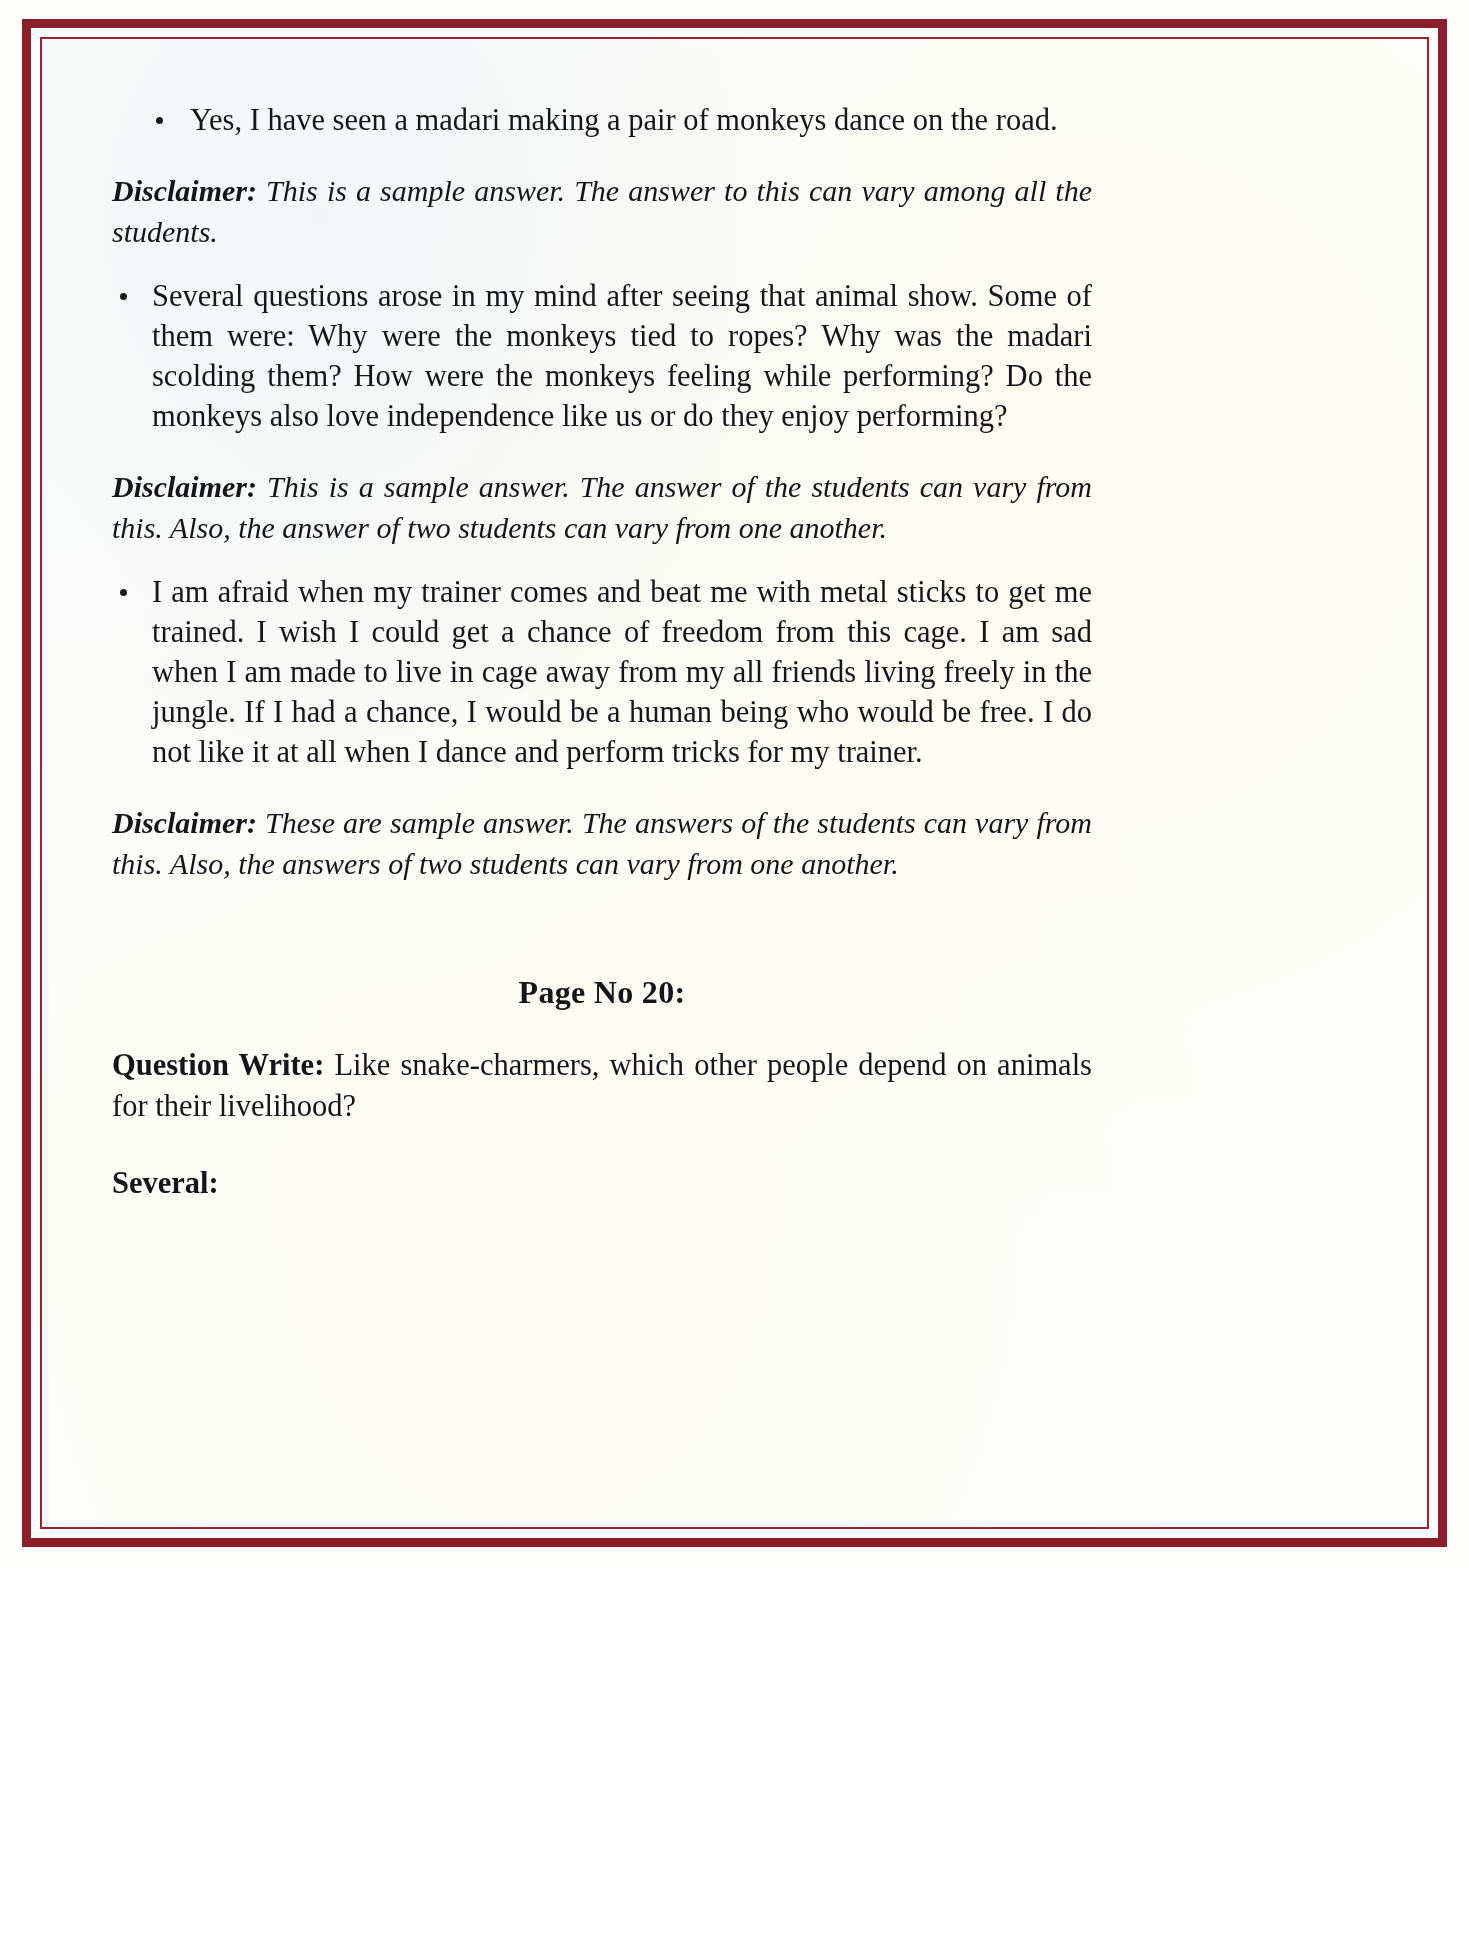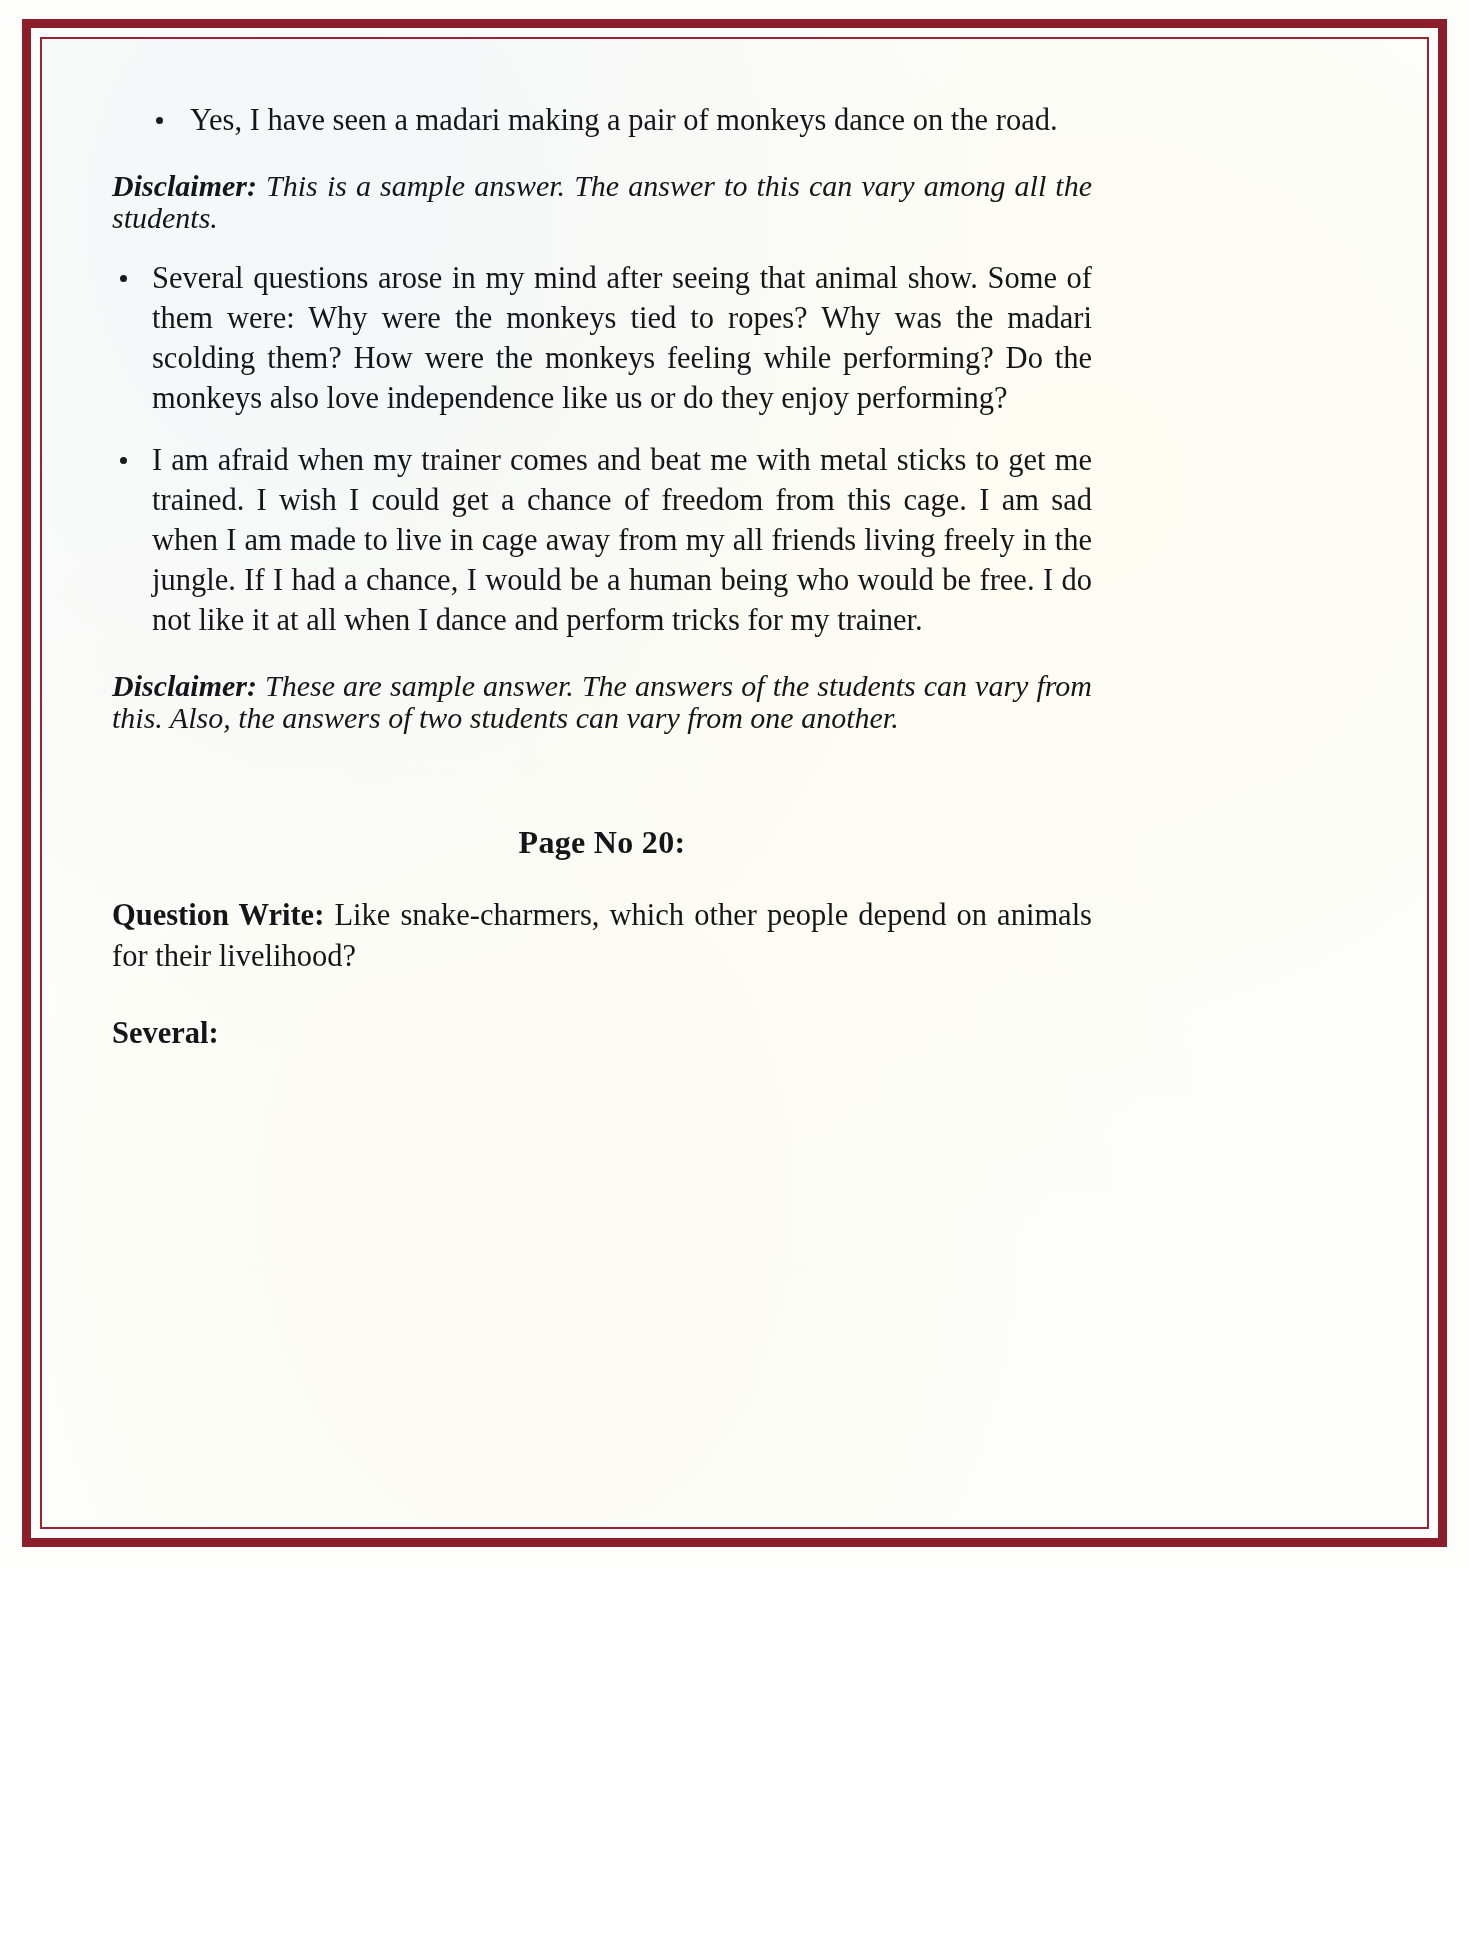--- a/index.html
+++ b/index.html
@@ -92,21 +92,21 @@
     padding-left: 78px;
     margin-bottom: 26px;
   }
   .bullet-first .bullet-dot {
     left: 44px;
   }
 
   
   .disclaimer {
     font-size: 30px;
-    line-height: 32px;
+    line-height: 41px;
     margin-bottom: 24px;
     text-align: justify;
     text-justify: inter-word;
     font-style: italic;
   }
   .disclaimer .dlabel {
     font-weight: bold;
     font-style: italic;
     font-size: 30px;
   }
@@ -161,20 +161,23 @@
     <p class="disclaimer">
       <span class="dlabel">Disclaimer:</span><span class="dbody"> This is a sample answer. The answer to this can vary among all the students.</span>
     </p>
 
 
     <div class="bullet-item tight">
       <span class="bullet-dot"></span>
       <span class="bullet-text">Several questions arose in my mind after seeing that animal show. Some of them were: Why were the monkeys tied to ropes? Why was the madari scolding them? How were the monkeys feeling while performing? Do the monkeys also love independence like us or do they enjoy performing?</span>
     </div>
 
+    <p class="disclaimer">
+      <span class="dlabel">Disclaimer:</span><span class="dbody"> This is a sample answer. The answer of the students can vary from this. Also, the answer of two students can vary from one another.</span>
+    </p>
 
     <div class="bullet-item tight">
       <span class="bullet-dot"></span>
       <span class="bullet-text"> I am afraid when my trainer comes and beat me with metal sticks to get me trained. I wish I could get a chance of freedom from this cage. I am sad when I am made to live in cage away from my all friends living freely in the jungle. If I had a chance, I would be a human being who would be free. I do not like it at all when I dance and perform tricks for my trainer.</span>
     </div>
 
     <p class="disclaimer">
       <span class="dlabel">Disclaimer:</span><span class="dbody"> These are sample answer. The answers of the students can vary from this. Also, the answers of two students can vary from one another.</span>
     </p>
 

